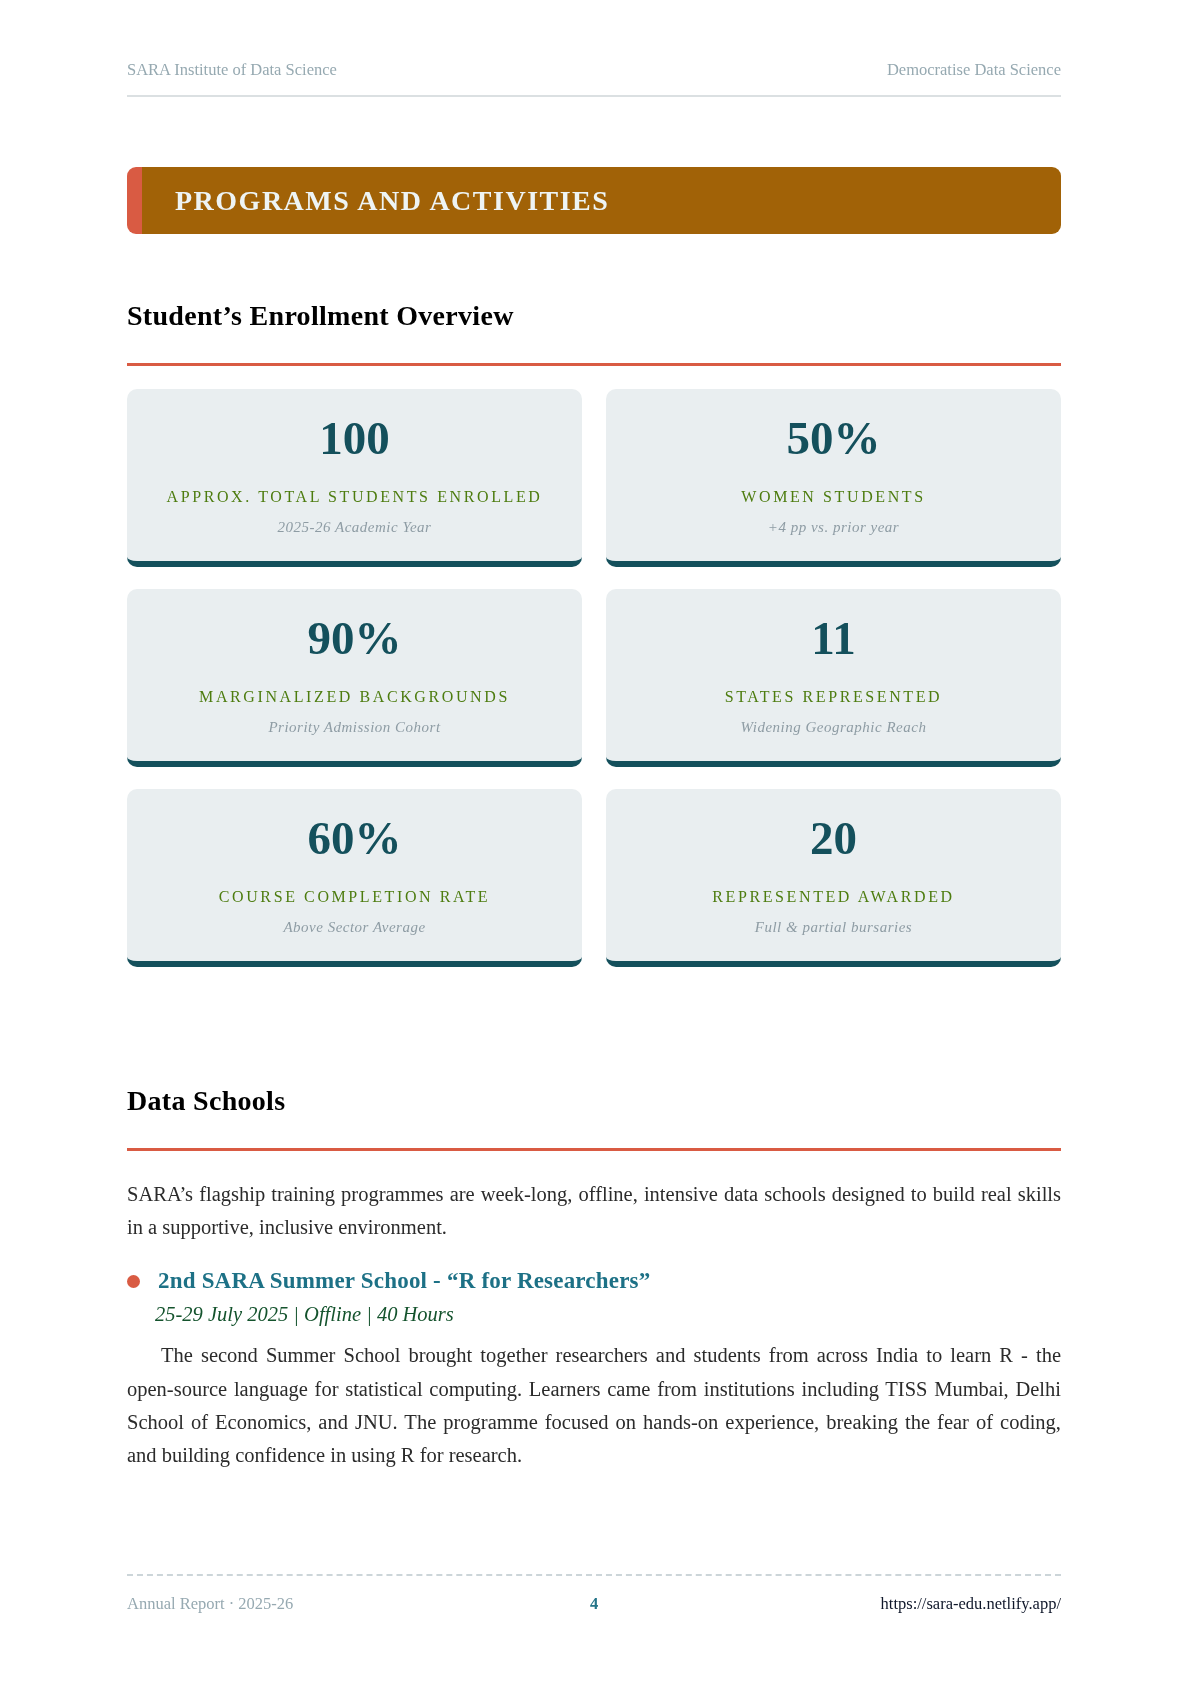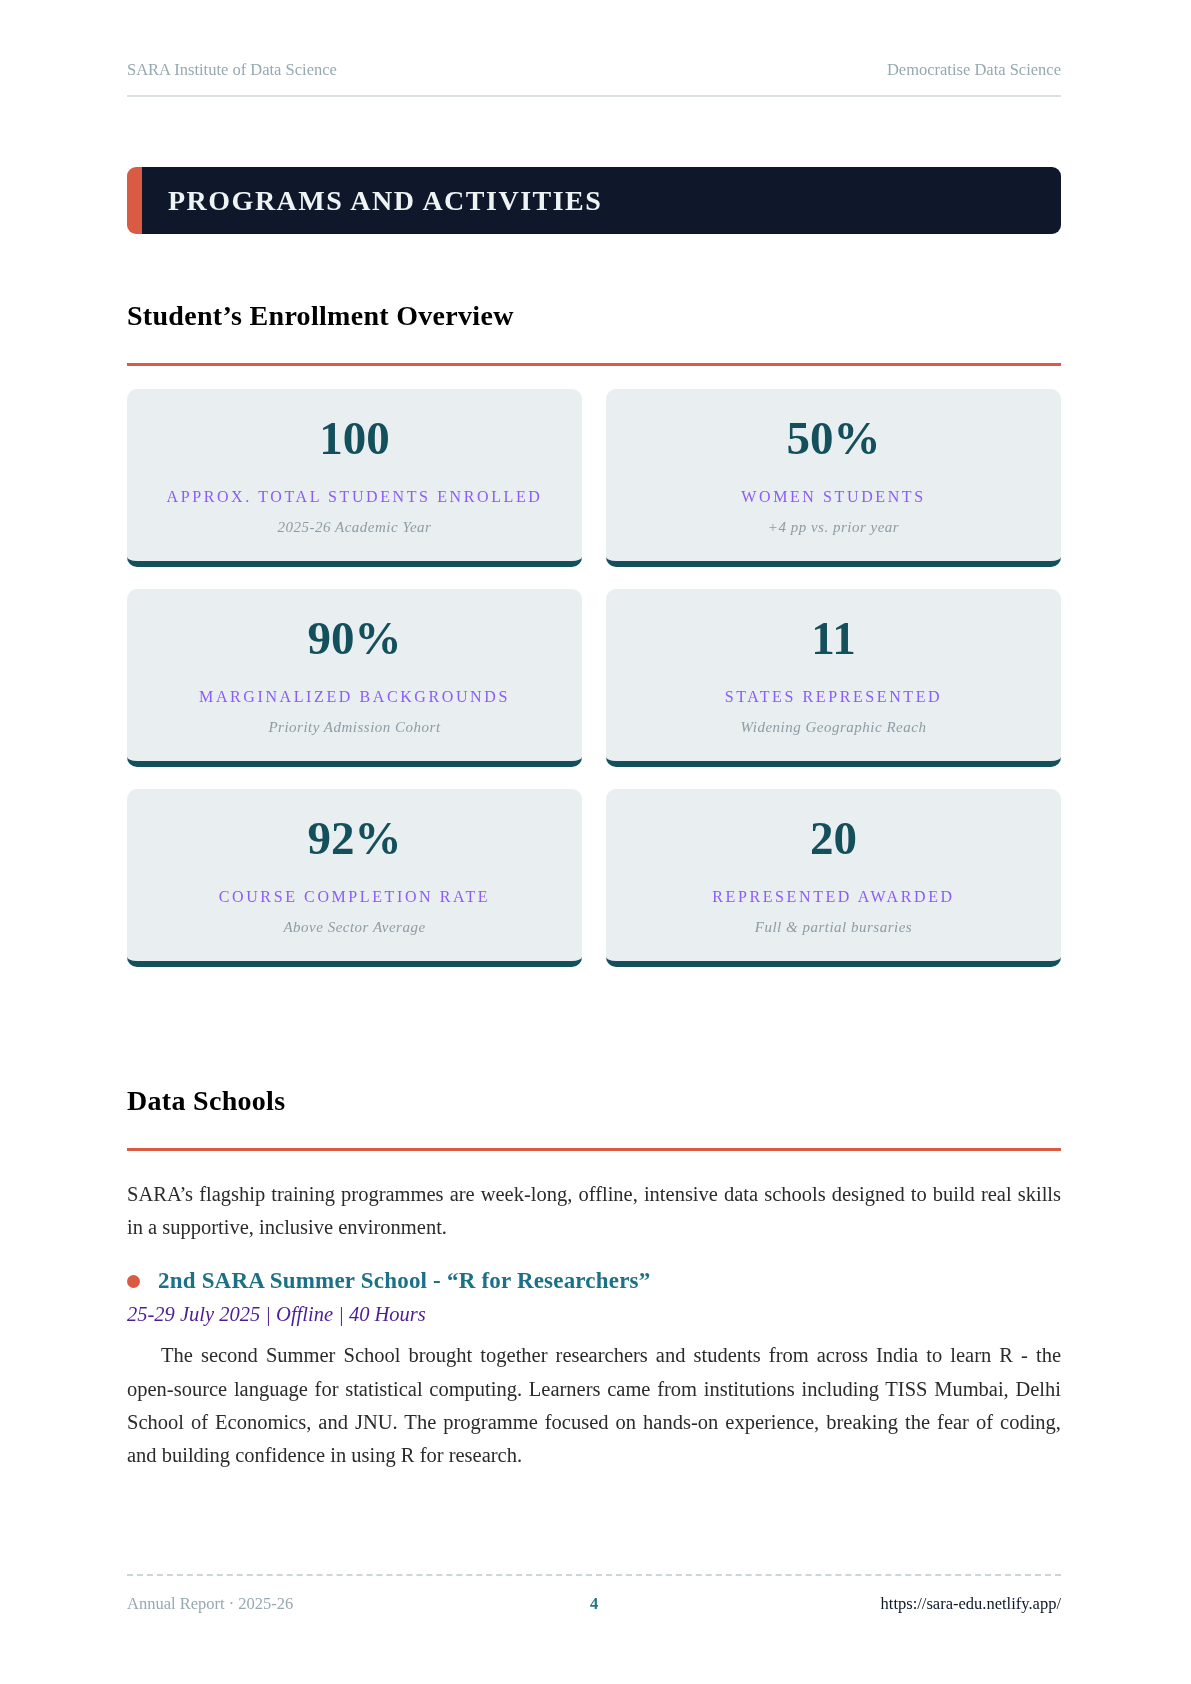--- a/index.html
+++ b/index.html
@@ -37,25 +37,25 @@
     display: flex;
     height: 67px;
   }
   .banner-accent {
     width: 15px;
     background: #d95b43;
     border-radius: 9px 0 0 9px;
   }
   .banner-body {
     flex: 1;
-    background: #0f172a;
+    background: #a16207;
     border-radius: 0 9px 9px 0;
     display: flex;
     align-items: center;
-    padding-left: 26px;
+    padding-left: 33px;
   }
   .banner-title {
     color: #eef4f4;
     font-size: 28px;
     font-weight: bold;
     letter-spacing: 1.5px;
   }
   
   .section-title {
     font-size: 28px;
@@ -88,21 +88,21 @@
     margin-top: 24px;
     font-size: 47px;
     font-weight: bold;
     color: #14505c;
     line-height: 1.1;
   }
   .stat-label {
     margin-top: 23px;
     font-size: 16px;
     letter-spacing: 2.6px;
-    color: #8b5cf6;
+    color: #4d7c0f;
   }
   .stat-sub {
     margin-top: 13px;
     font-size: 15px;
     font-style: italic;
     color: #8e9ca4;
     letter-spacing: 0.5px;
   }
   
   .intro {
@@ -128,21 +128,22 @@
   .program-title {
     font-size: 23px;
     font-weight: bold;
     color: #1d7186;
     letter-spacing: 0.2px;
   }
   .program-meta {
     margin-top: 9px;
     font-size: 20.5px;
     font-style: italic;
-    color: #4c1d95;
+    color: #14532d;
+    margin-left: 28px;
   }
   .program-desc {
     margin-top: 13px;
     font-size: 20.5px;
     line-height: 1.62;
     color: #2b2b2b;
     text-align: justify;
     text-indent: 34px;
   }
   
@@ -197,21 +198,21 @@
       <div class="stat-value">90%</div>
       <div class="stat-label">MARGINALIZED BACKGROUNDS</div>
       <div class="stat-sub">Priority Admission Cohort</div>
     </div>
     <div class="stat-card">
       <div class="stat-value">11</div>
       <div class="stat-label">STATES REPRESENTED</div>
       <div class="stat-sub">Widening Geographic Reach</div>
     </div>
     <div class="stat-card">
-      <div class="stat-value">92%</div>
+      <div class="stat-value">60%</div>
       <div class="stat-label">COURSE COMPLETION RATE</div>
       <div class="stat-sub">Above Sector Average</div>
     </div>
     <div class="stat-card">
       <div class="stat-value">20</div>
       <div class="stat-label">REPRESENTED AWARDED</div>
       <div class="stat-sub">Full &amp; partial bursaries</div>
     </div>
   </div>
 

